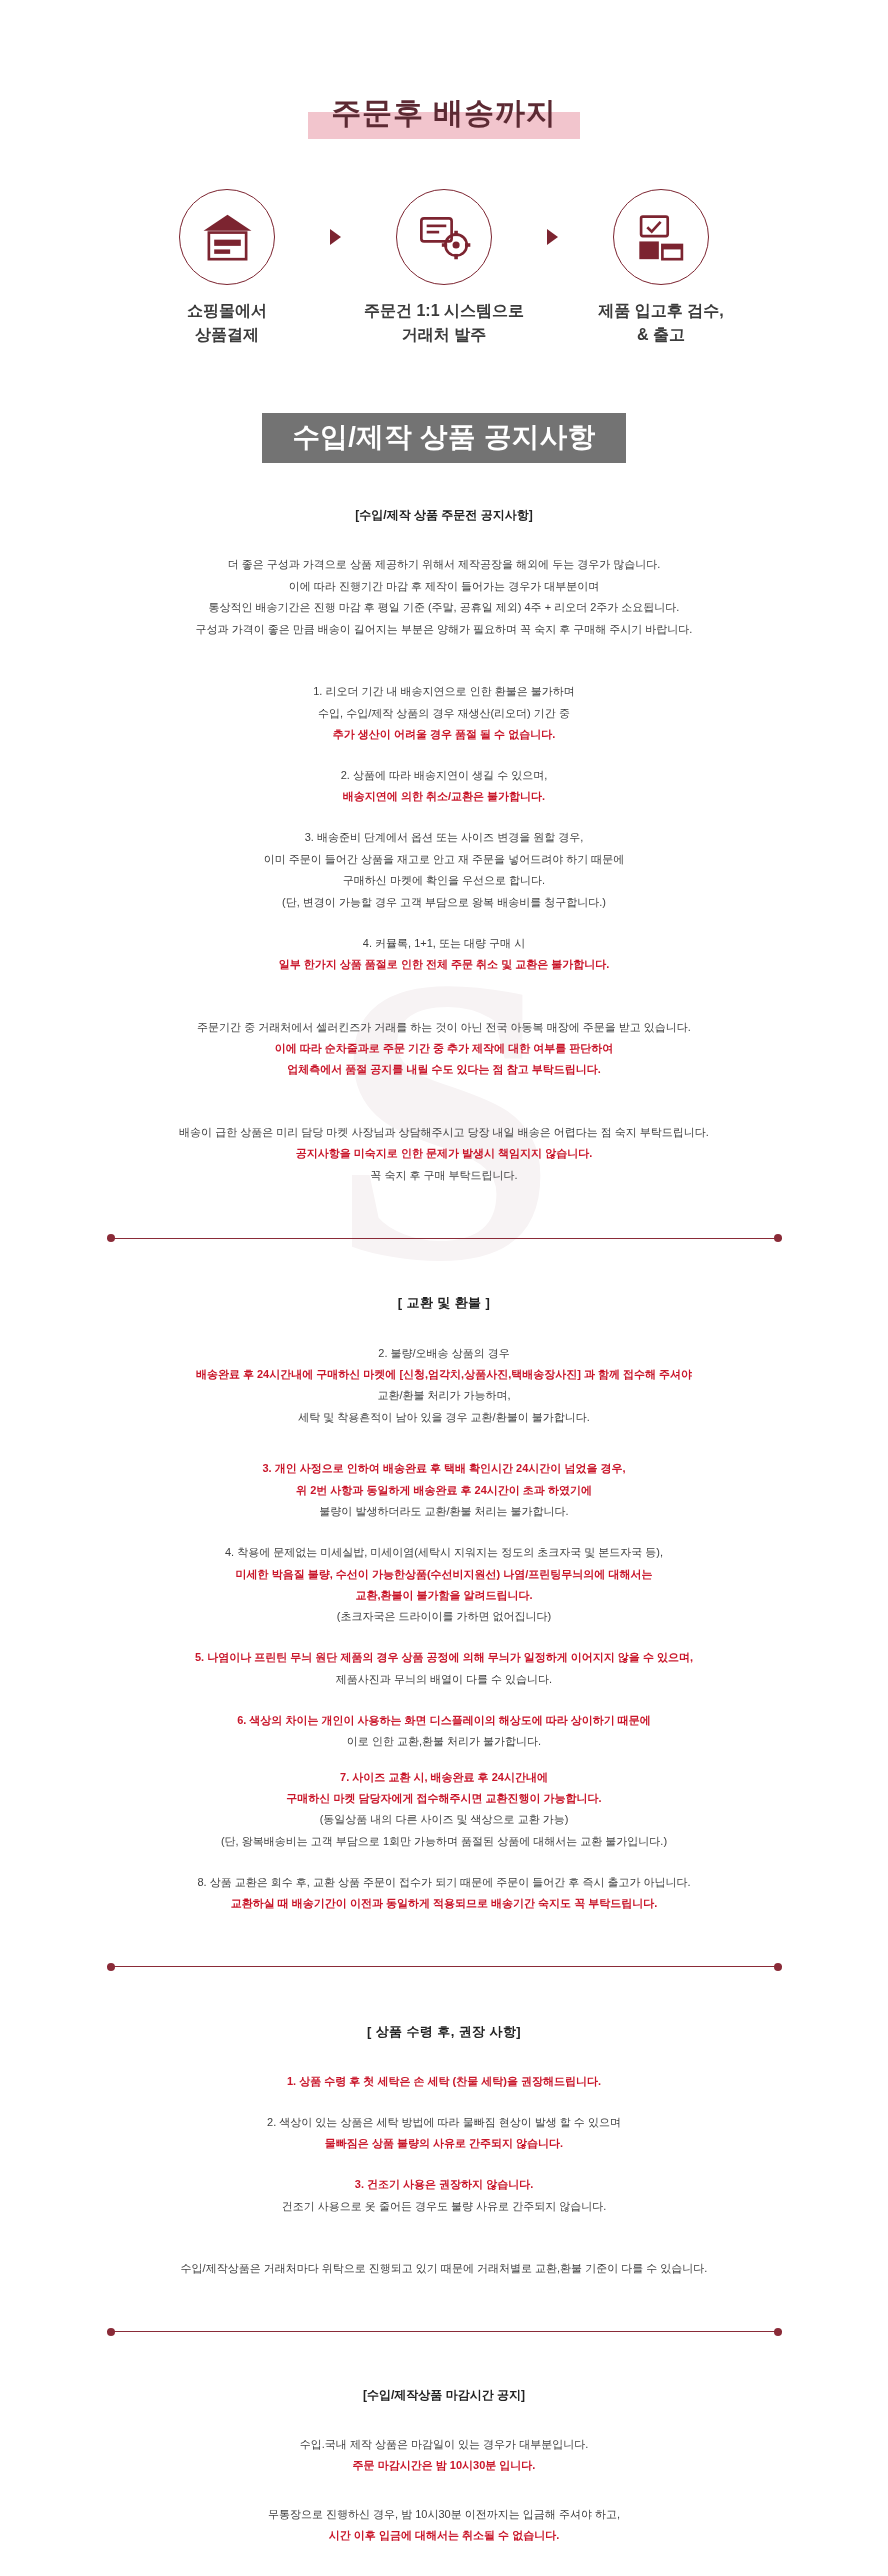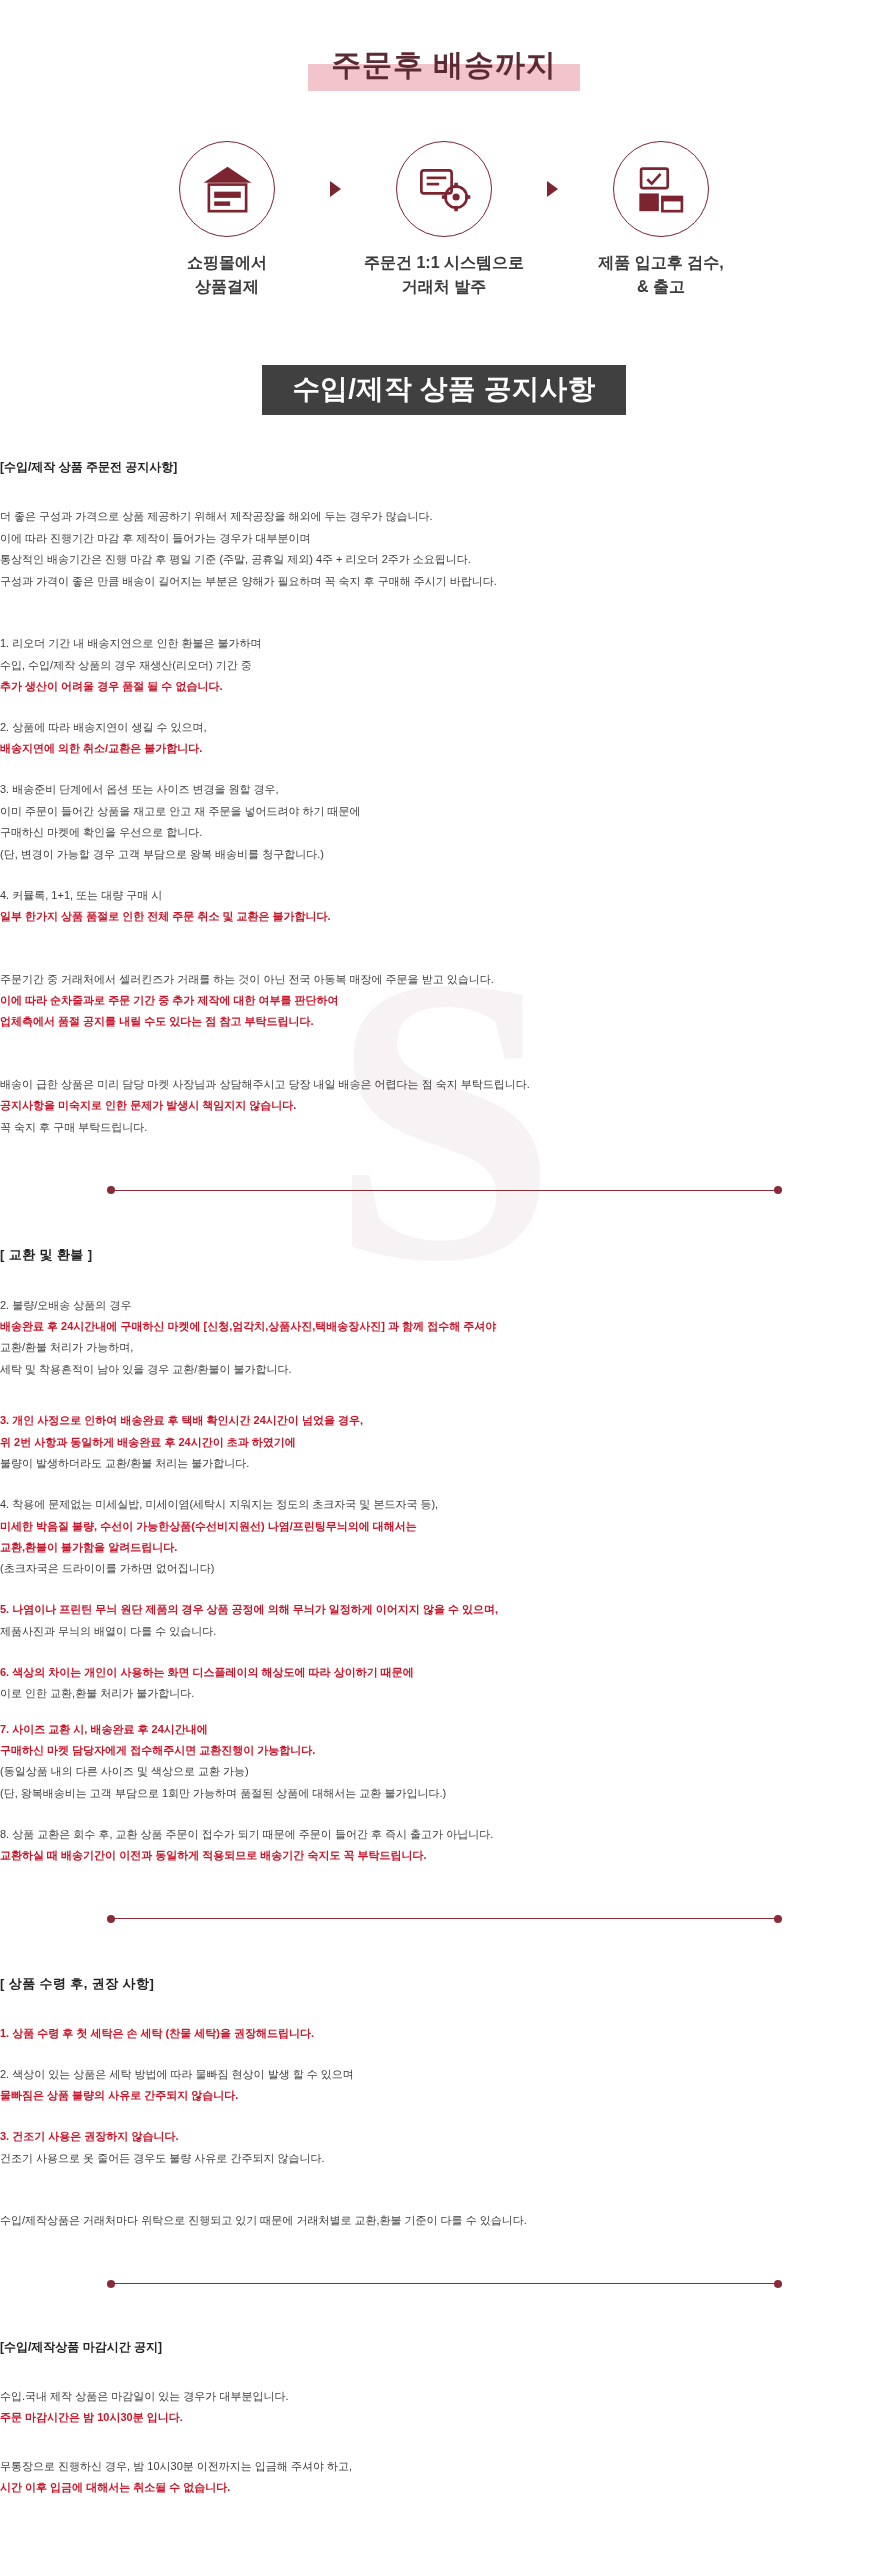--- a/index.html
+++ b/index.html
@@ -35,21 +35,21 @@
     line-height: 1;
     z-index: 0;
     user-select: none;
   }
 
   .content { position: relative; z-index: 2; }
 
   
   .top-title-wrap {
     text-align: center;
-    padding-top: 41px;
+    padding-top: 89px;
   }
   .top-title {
     display: inline-block;
     font-size: 30px;
     font-weight: bold;
     letter-spacing: 0.9px;
     color: #5c2a33;
     padding: 3.6px 23px 5.3px 23px;
     background: linear-gradient(to bottom, rgba(255,255,255,0) 46%, #f2c5cd 46%, #f2c5cd 100%);
   }
@@ -104,26 +104,27 @@
     text-align: center;
     margin-top: 66px;
   }
   .section-heading {
     display: inline-block;
     font-size: 27.5px;
     font-weight: bold;
     color: #ffffff;
     letter-spacing: 0.4px;
     padding: 6.2px 30px 8px 30px;
-    background: #404040;
+    background: #737373;
     text-shadow: 0 0 0.9px rgba(0,0,0,0.08);
   }
 
   
   .block {
+    text-align: center;
     font-size: 11px;
     line-height: 1.95;
     color: #3d3d3d;
   }
   .block.gap-lg { margin-top: 41px; }
   .block.gap-md { margin-top: 27px; }
 
   .bold-head {
     font-weight: bold;
     font-size: 12px;

